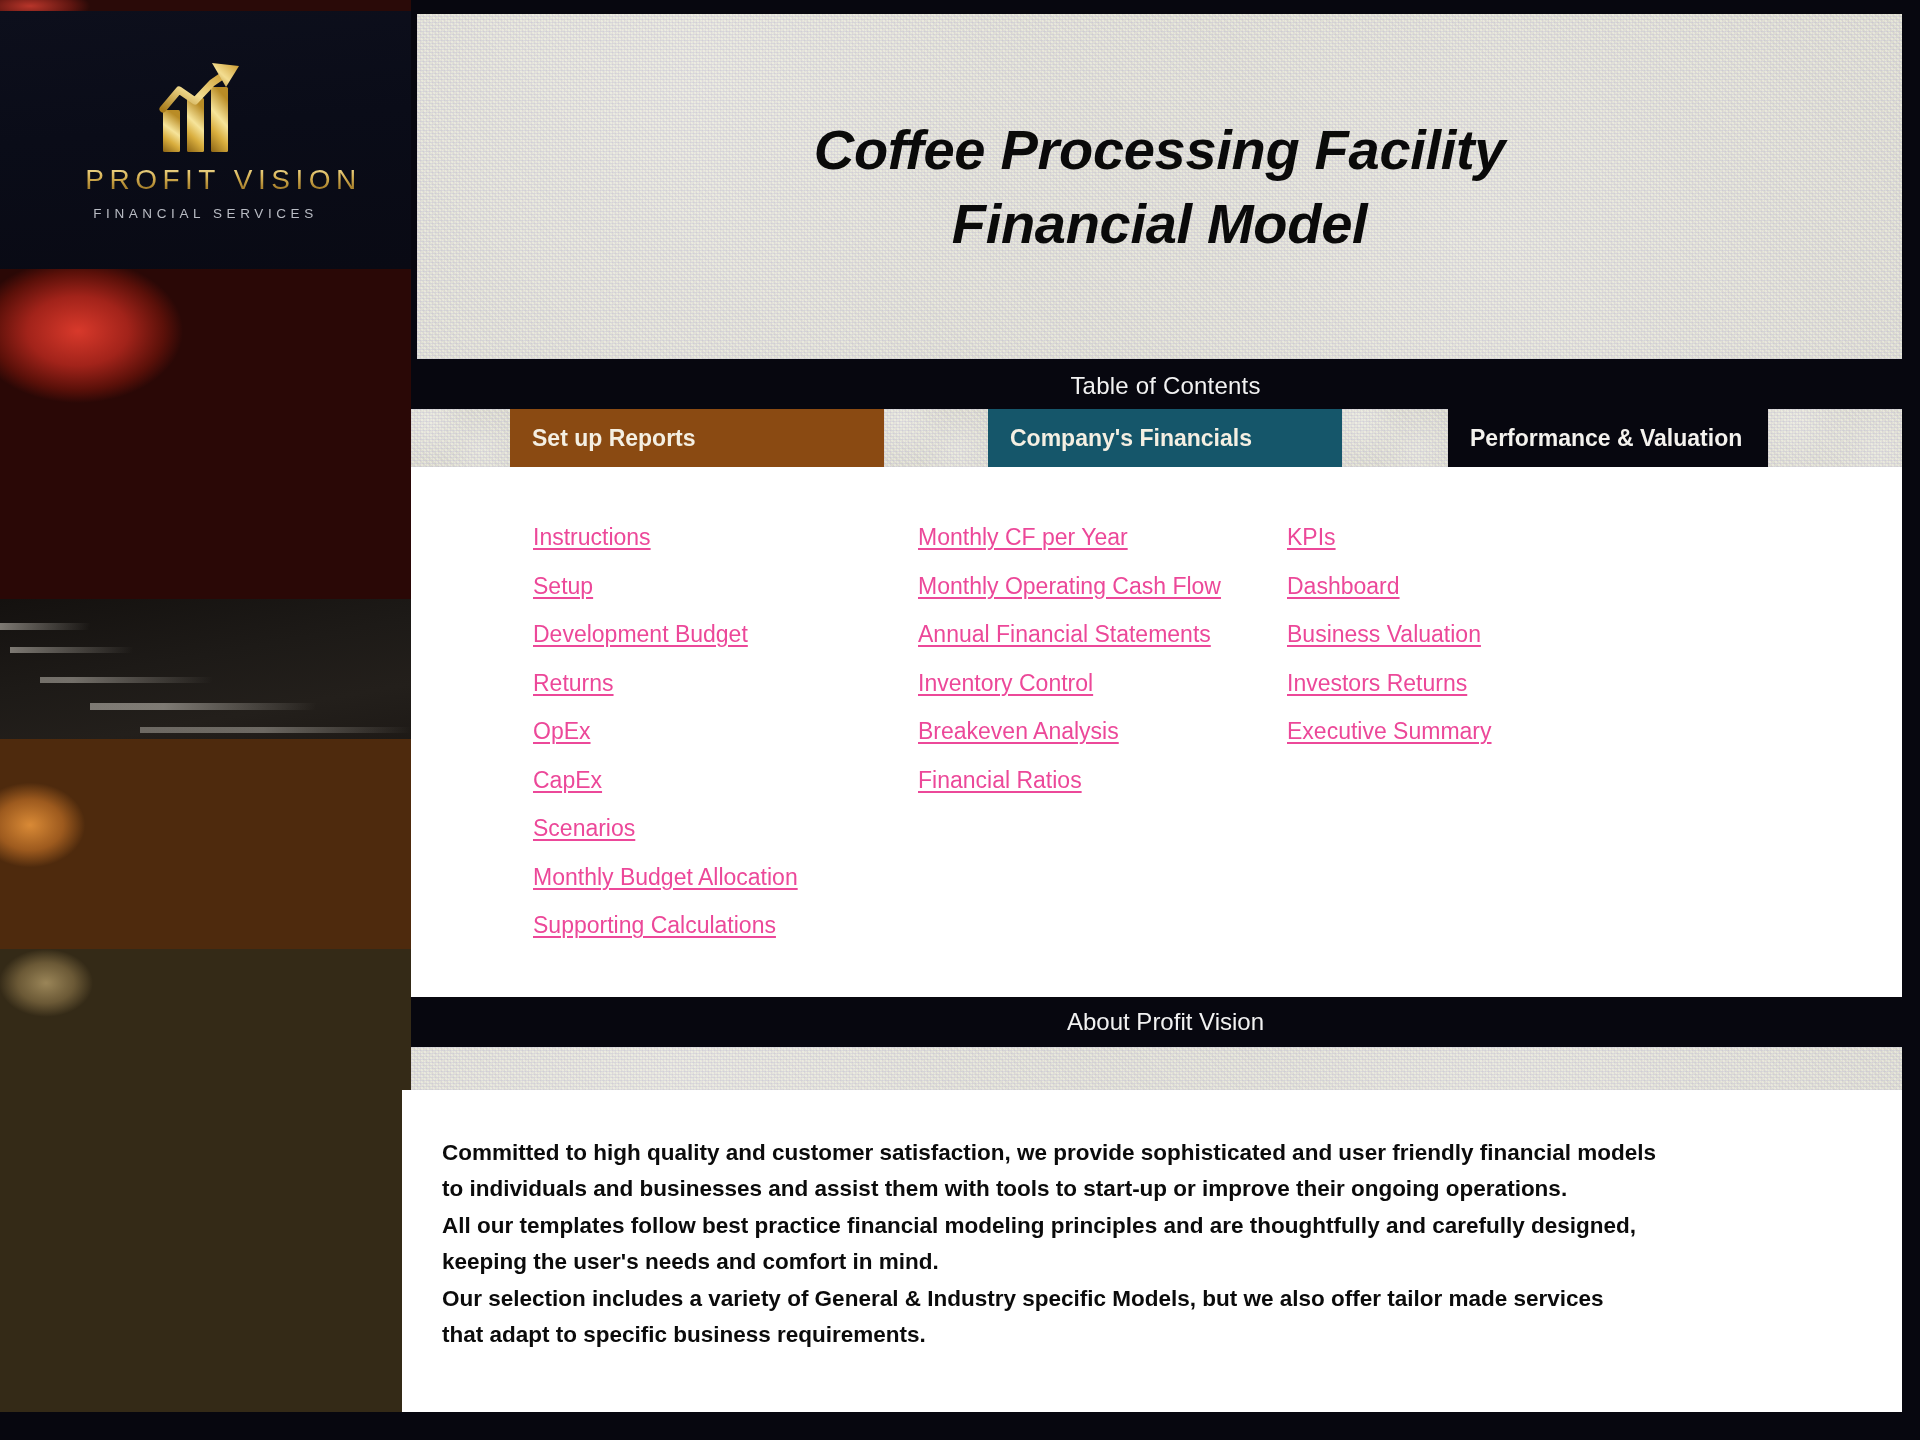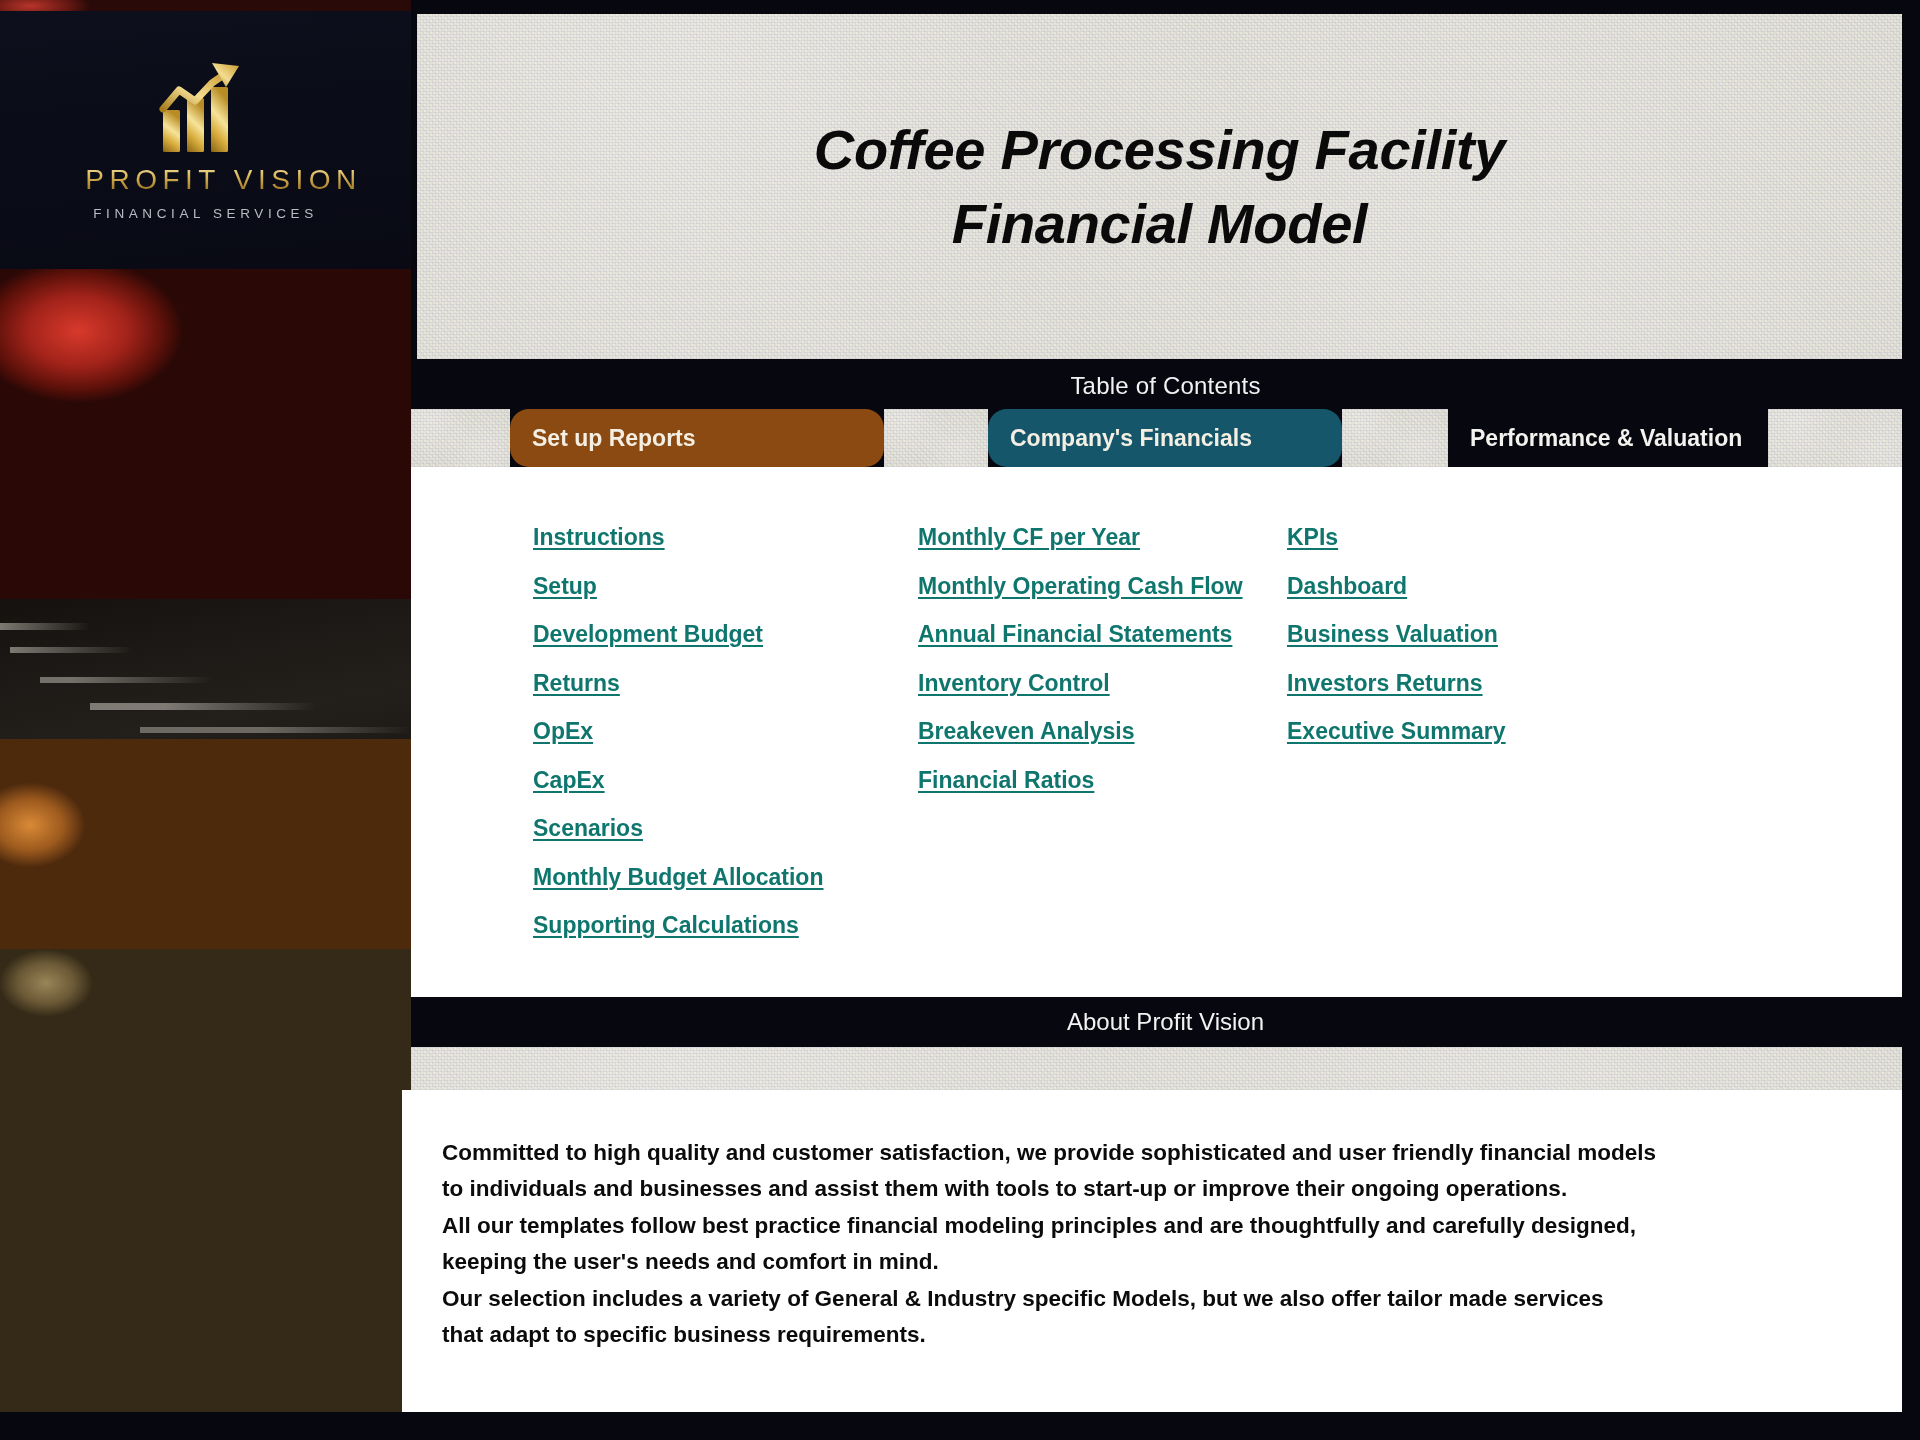--- a/index.html
+++ b/index.html
@@ -185,40 +185,39 @@
   }
   .tab-gap {
     position:absolute; top:0; height:58px;
   }
   .tab {
     position:absolute; top:0; height:58px;
     display:flex; align-items:center;
     padding-left:22px;
     font-size:23px; font-weight:700; color:#f4efe2;
     white-space:nowrap;
-    border-radius:19px;
   }
   #tab-setup    { left:99px;  width:374px; background:#8a4a12; }
   #tab-fin      { left:577px; width:354px; background:#15566a; }
   #tab-perf     { left:1037px; width:320px; background:transparent; color:#f4f2ee; }
 
   
   #links-panel {
     position:absolute; left:411px; top:467px;
     width:1509px; height:530px;
     background:#ffffff;
   }
   .link-col { position:absolute; top:57px; }
   #col-1 { left:122px; }
   #col-2 { left:507px; }
   #col-3 { left:876px; }
   .toc-link {
     display:block;
-    font-size:23px; font-weight:700;
-    color:#0f766e;
+    font-size:23px; font-weight:400;
+    color:#ec4899;
     text-decoration:underline;
     text-underline-offset:3px;
     text-decoration-thickness:2px;
     margin-bottom:21.5px;
     white-space:nowrap;
     cursor:pointer;
     width:max-content;
   }
 
   

